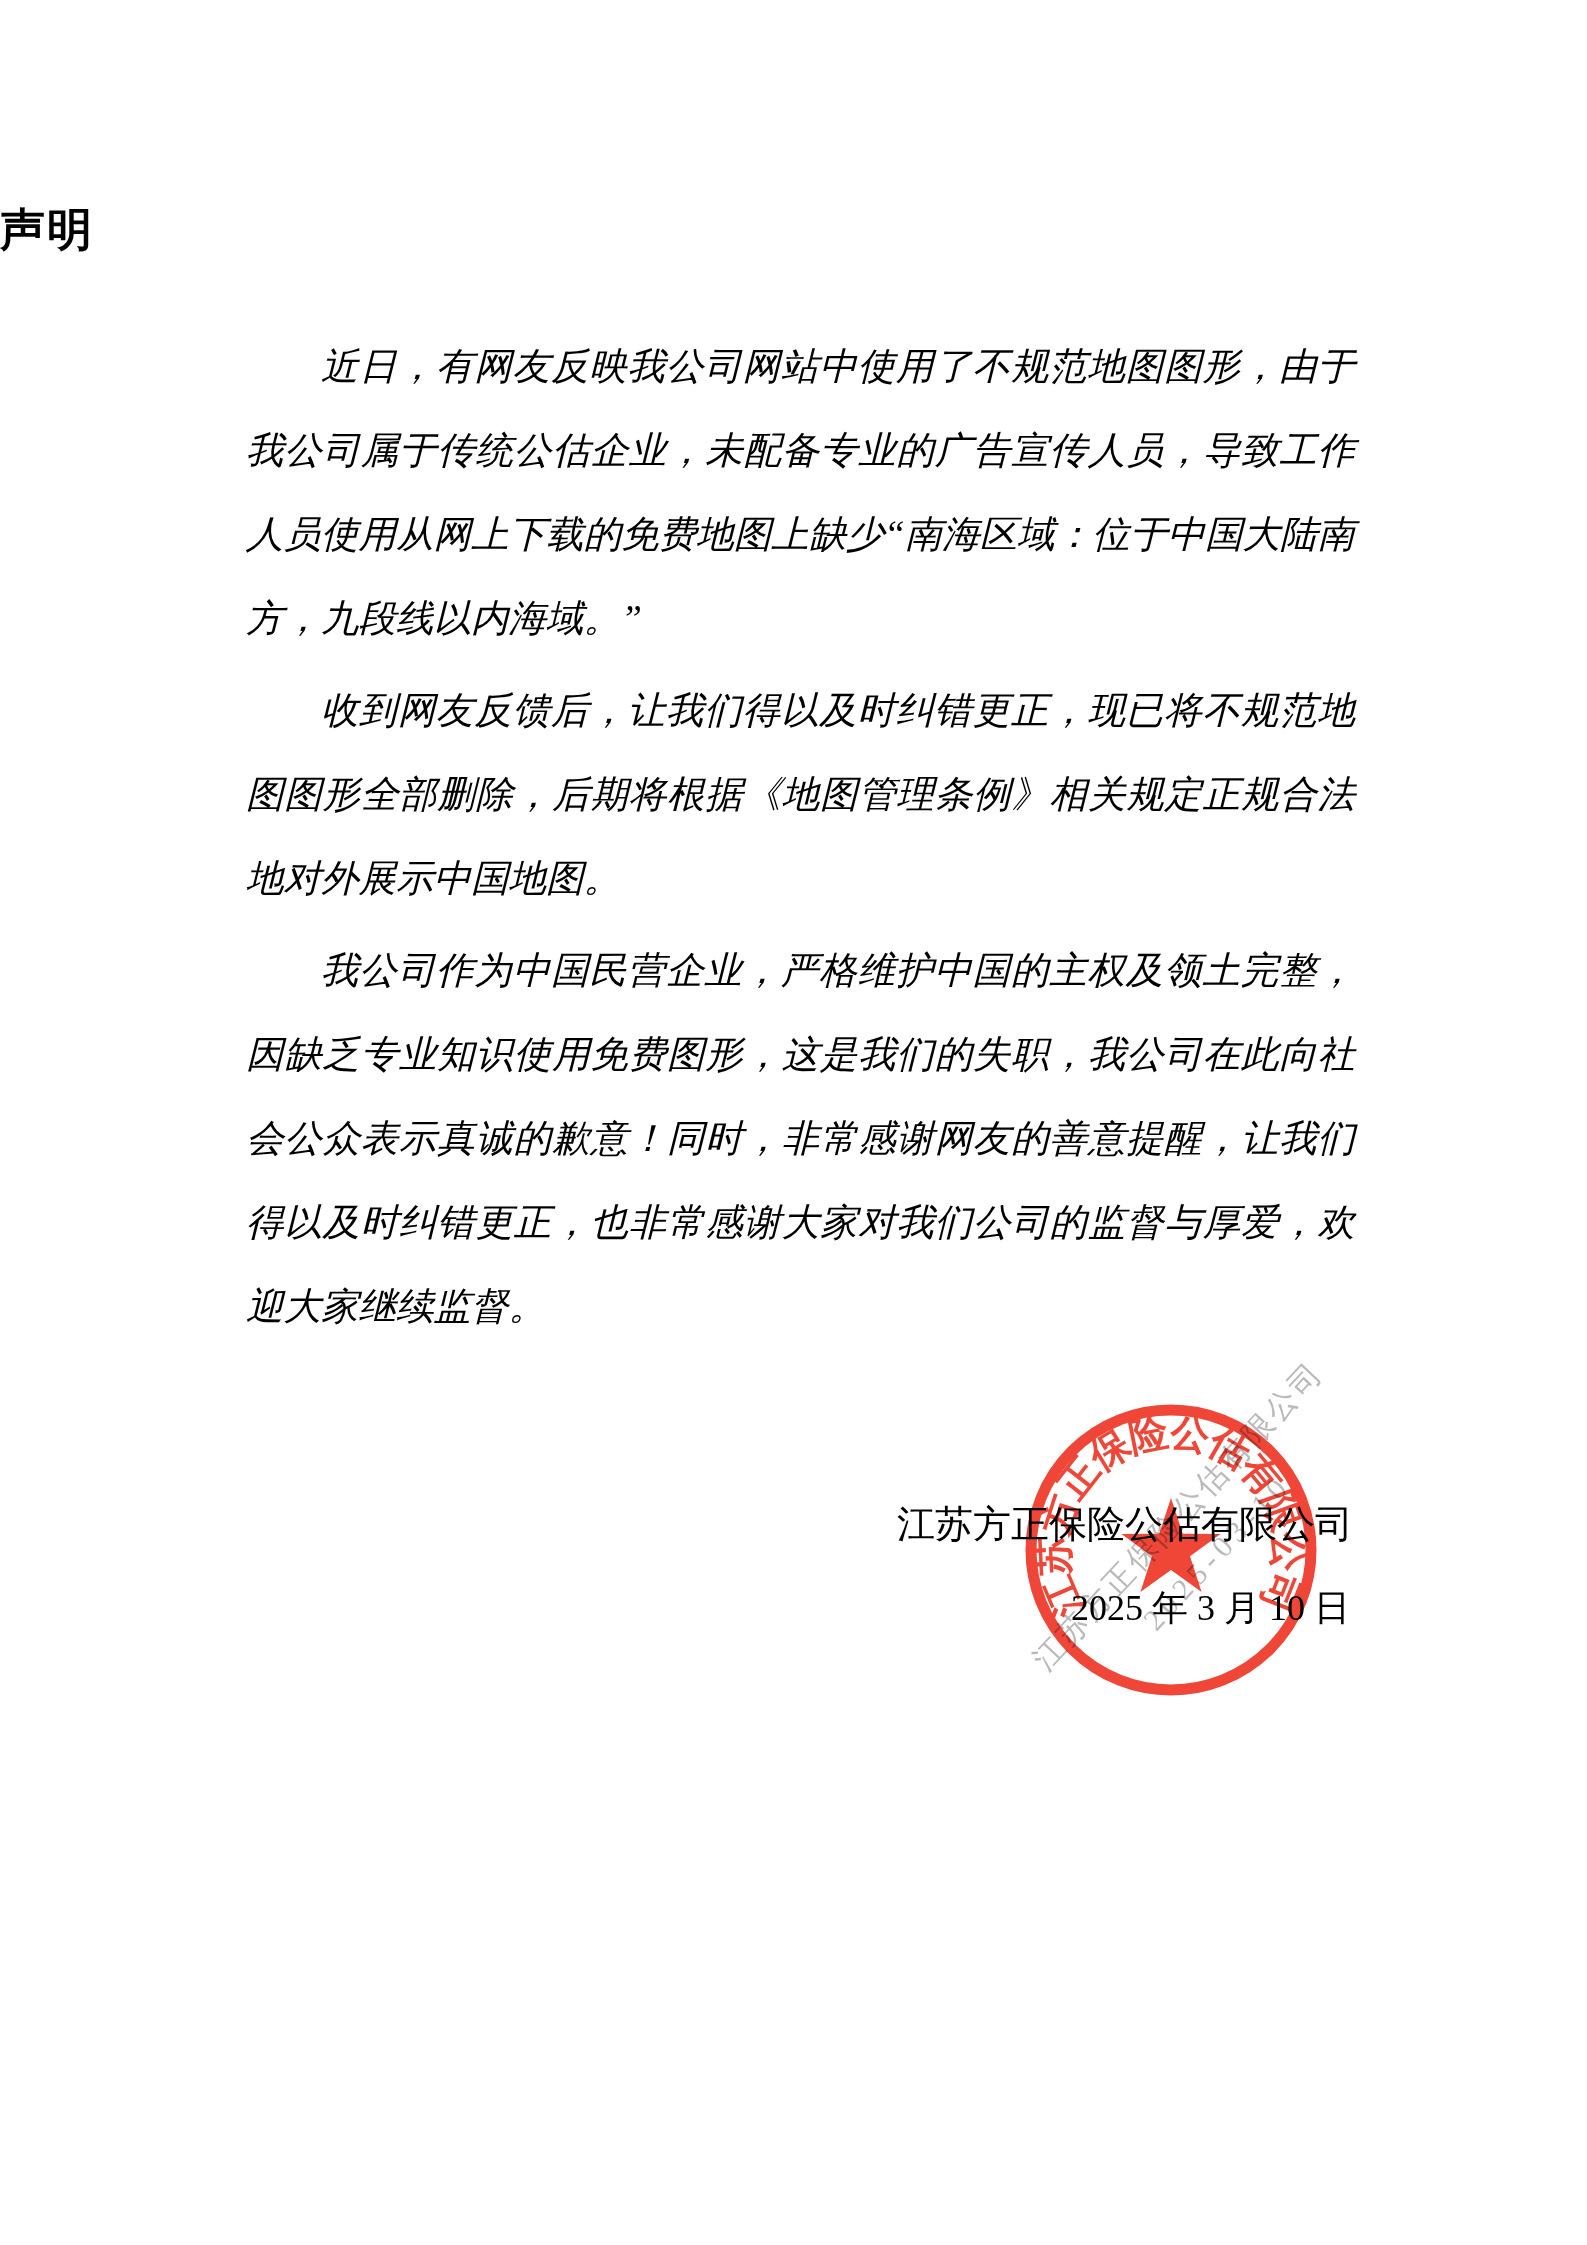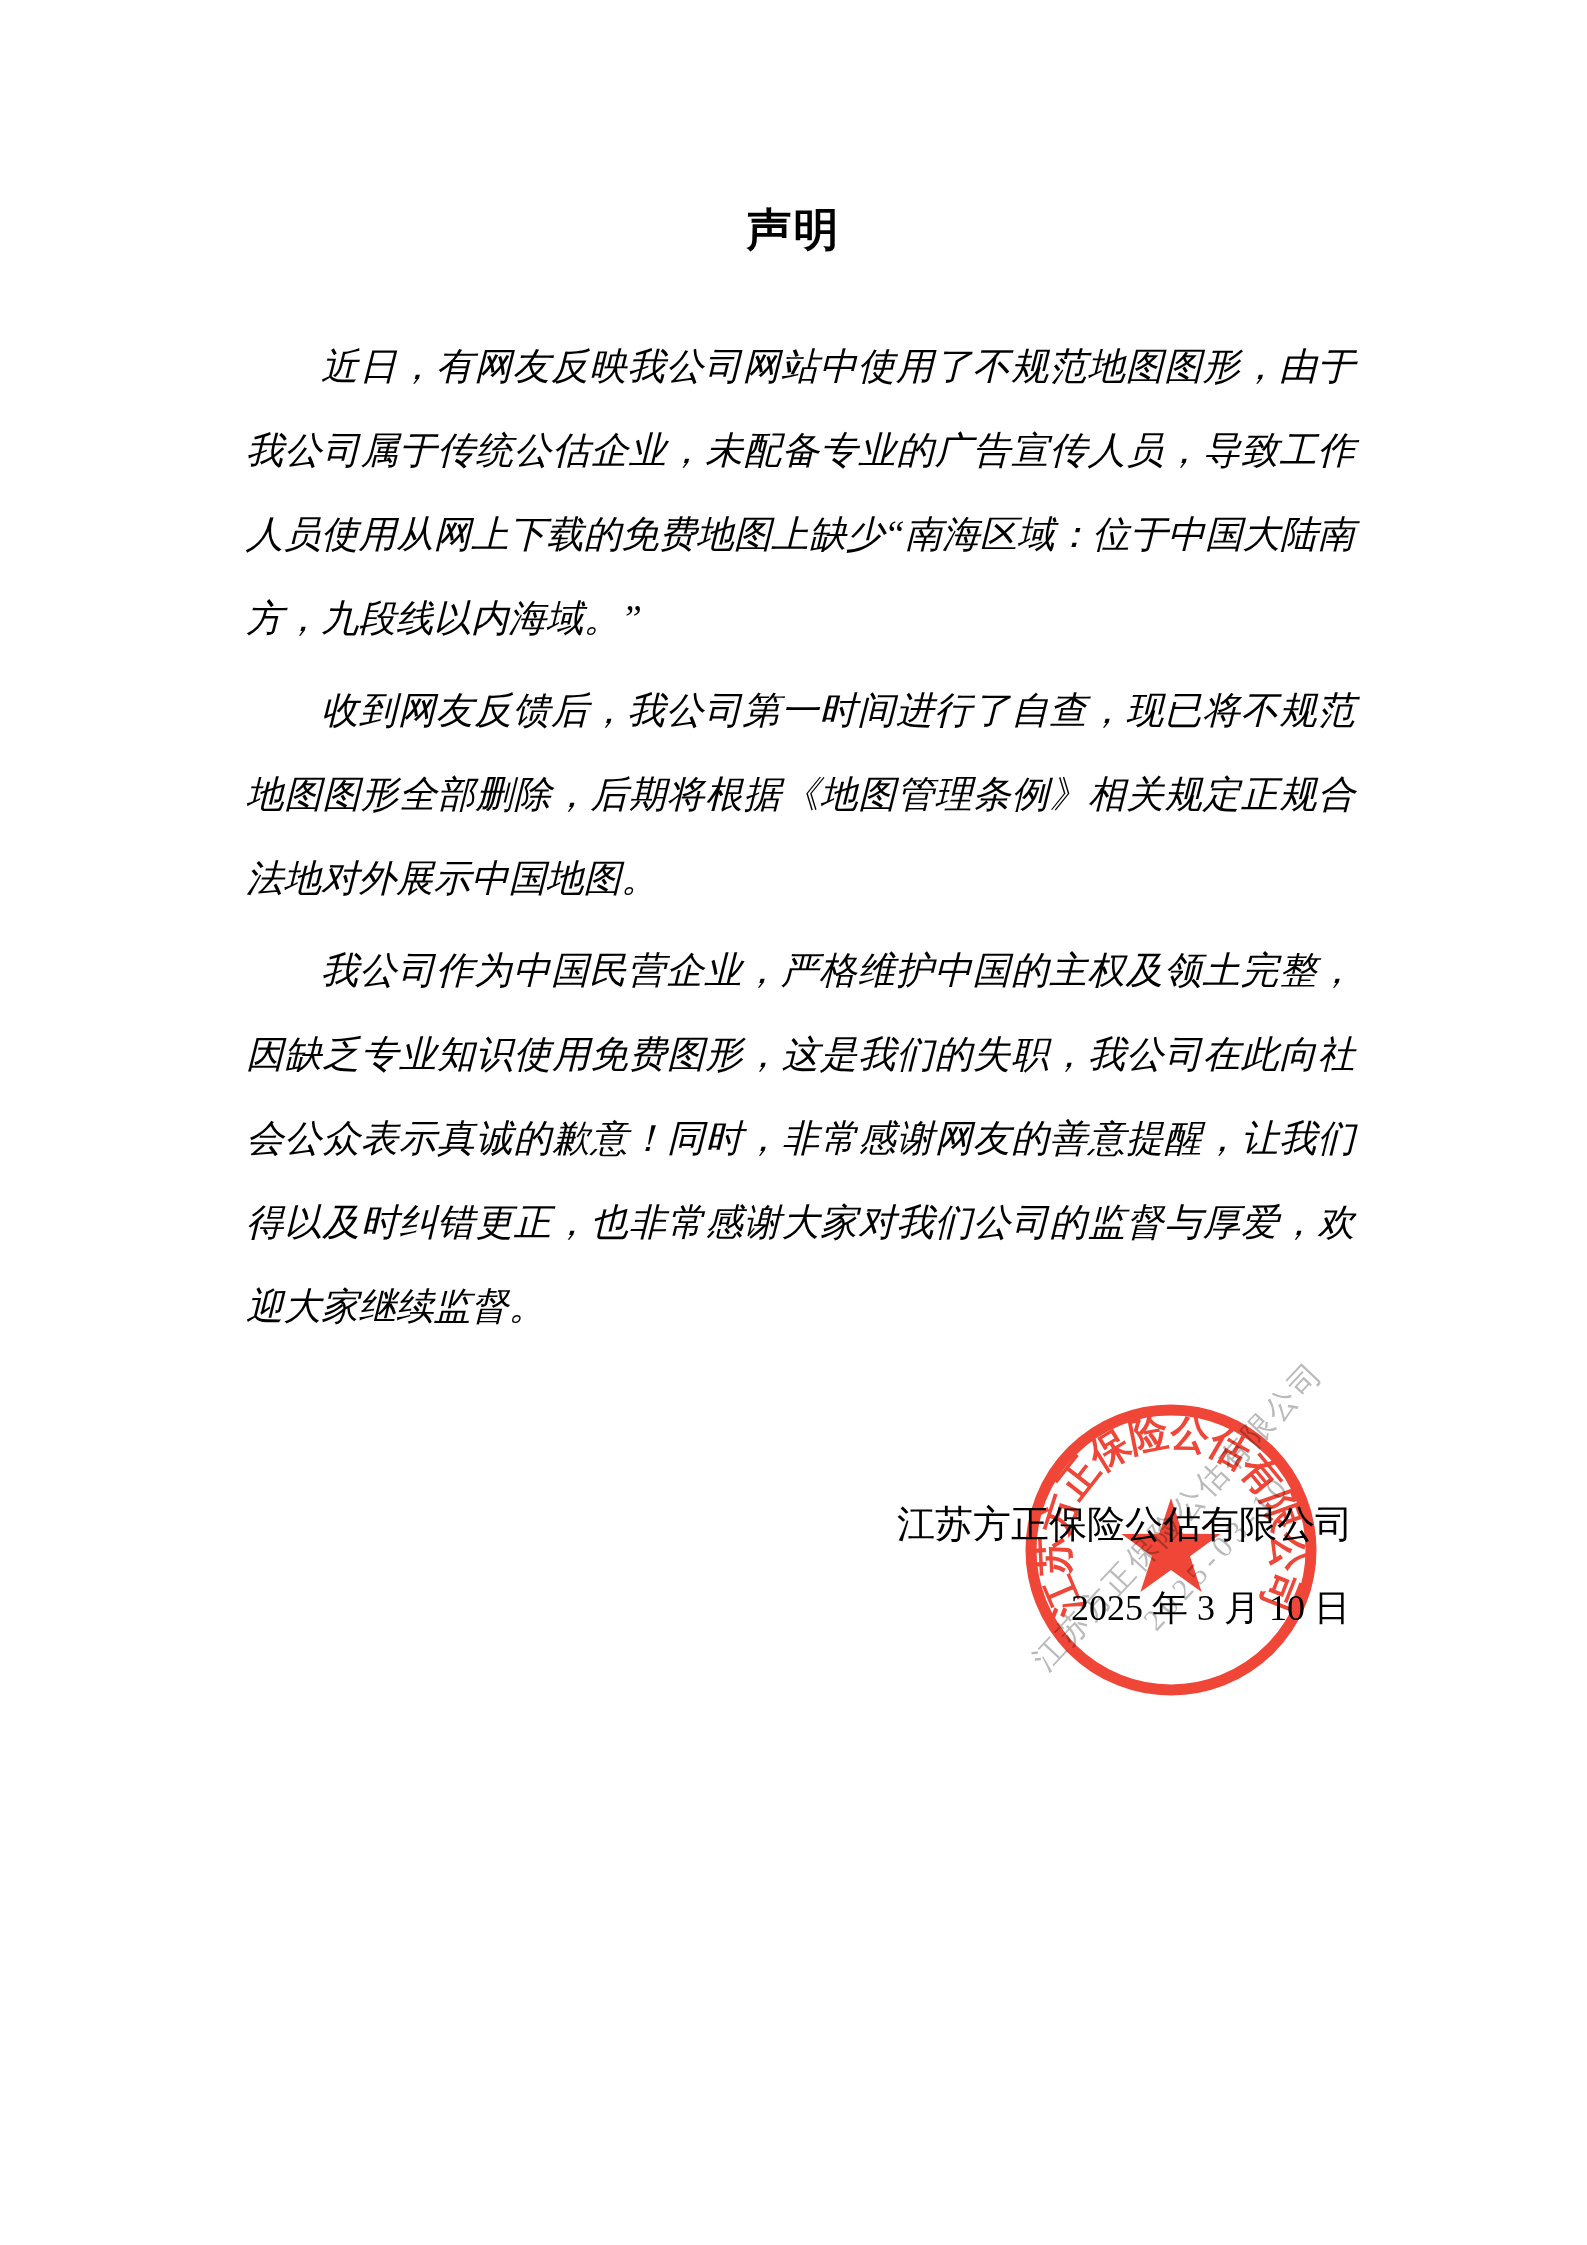--- a/index.html
+++ b/index.html
@@ -10,21 +10,20 @@
     background: #ffffff;
     overflow: hidden;
     font-family: "Liberation Serif", serif;
     color: #000000;
   }
   .doc-title {
     position: absolute;
     top: 200px;
     left: 0;
     width: 1587px;
-    text-align: center;
     font-size: 45px;
     font-weight: bold;
     line-height: 60px;
     letter-spacing: 2px;
     margin: 0;
   }
   .doc-body {
     position: absolute;
     left: 238px;
     top: 317px;
@@ -98,21 +97,21 @@
 </style>
 </head>
 <body>
 
 <div class="page">
 
   <h1 class="doc-title">声明</h1>
 
   <div class="doc-body">
     <p>近日，有网友反映我公司网站中使用了不规范地图图形，由于我公司属于传统公估企业，未配备专业的广告宣传人员，导致工作人员使用从网上下载的免费地图上缺少“南海区域：位于中国大陆南方，九段线以内海域。”</p>
-    <p>收到网友反馈后，我公司第一时间进行了自查，现已将不规范地图图形全部删除，后期将根据《地图管理条例》相关规定正规合法地对外展示中国地图。</p>
+    <p>收到网友反馈后，让我们得以及时纠错更正，现已将不规范地图图形全部删除，后期将根据《地图管理条例》相关规定正规合法地对外展示中国地图。</p>
     <p>我公司作为中国民营企业，严格维护中国的主权及领土完整，因缺乏专业知识使用免费图形，这是我们的失职，我公司在此向社会公众表示真诚的歉意！同时，非常感谢网友的善意提醒，让我们得以及时纠错更正，也非常感谢大家对我们公司的监督与厚爱，欢迎大家继续监督。</p>
   </div>
 
   <div class="watermark">
     <div class="wm-line1">江苏方正保险公估有限公司</div>
     <div class="wm-line2">2025-03-10</div>
   </div>
 
   <div class="sig-company">江苏方正保险公估有限公司</div>
 

